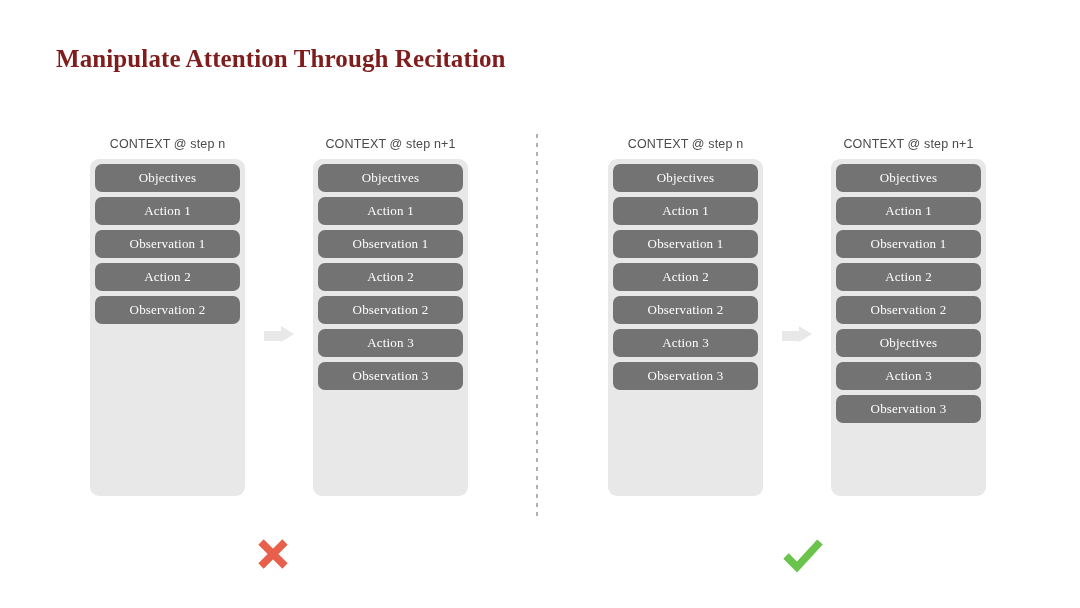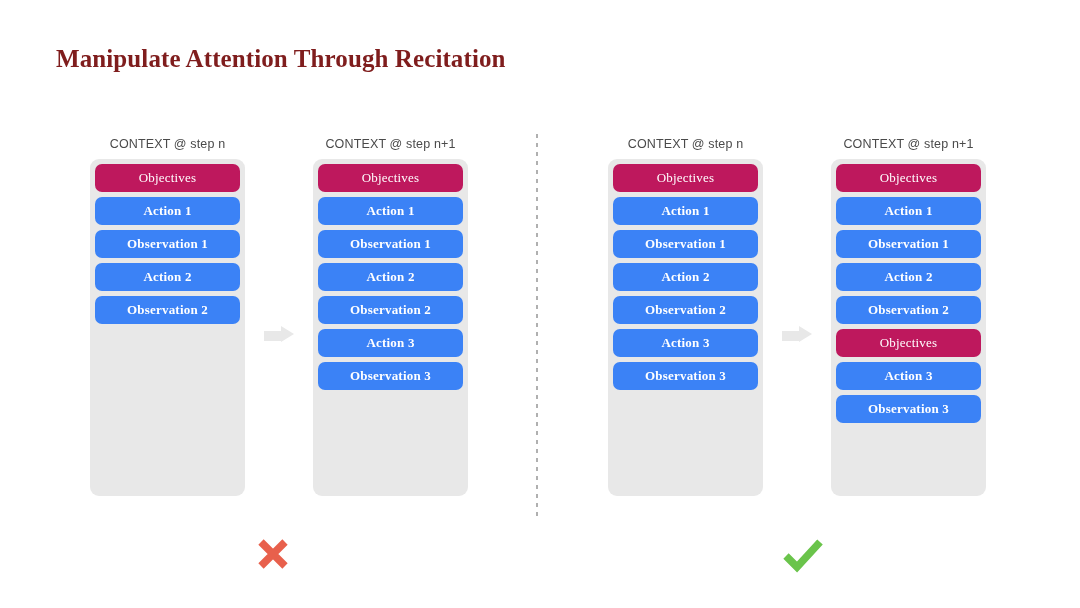--- a/index.html
+++ b/index.html
@@ -91,22 +91,22 @@
     display: flex;
     align-items: center;
     justify-content: center;
     font-family: "Liberation Serif", serif;
     font-size: 13px;
     color: #ffffff;
     letter-spacing: 0.2px;
     white-space: nowrap;
     flex: 0 0 auto;
   }
-  .pill.objective { background: #be185d; }
-  .pill.normal    { background: #3b82f6; font-weight: bold; }
+  .pill.objective { background: #737373; }
+  .pill.normal    { background: #737373; }
 
   
   .arrow-cell {
     width: 68px;
     height: 337px;
     margin-top: 28px;
     display: flex;
     align-items: center;
     justify-content: center;
   }

